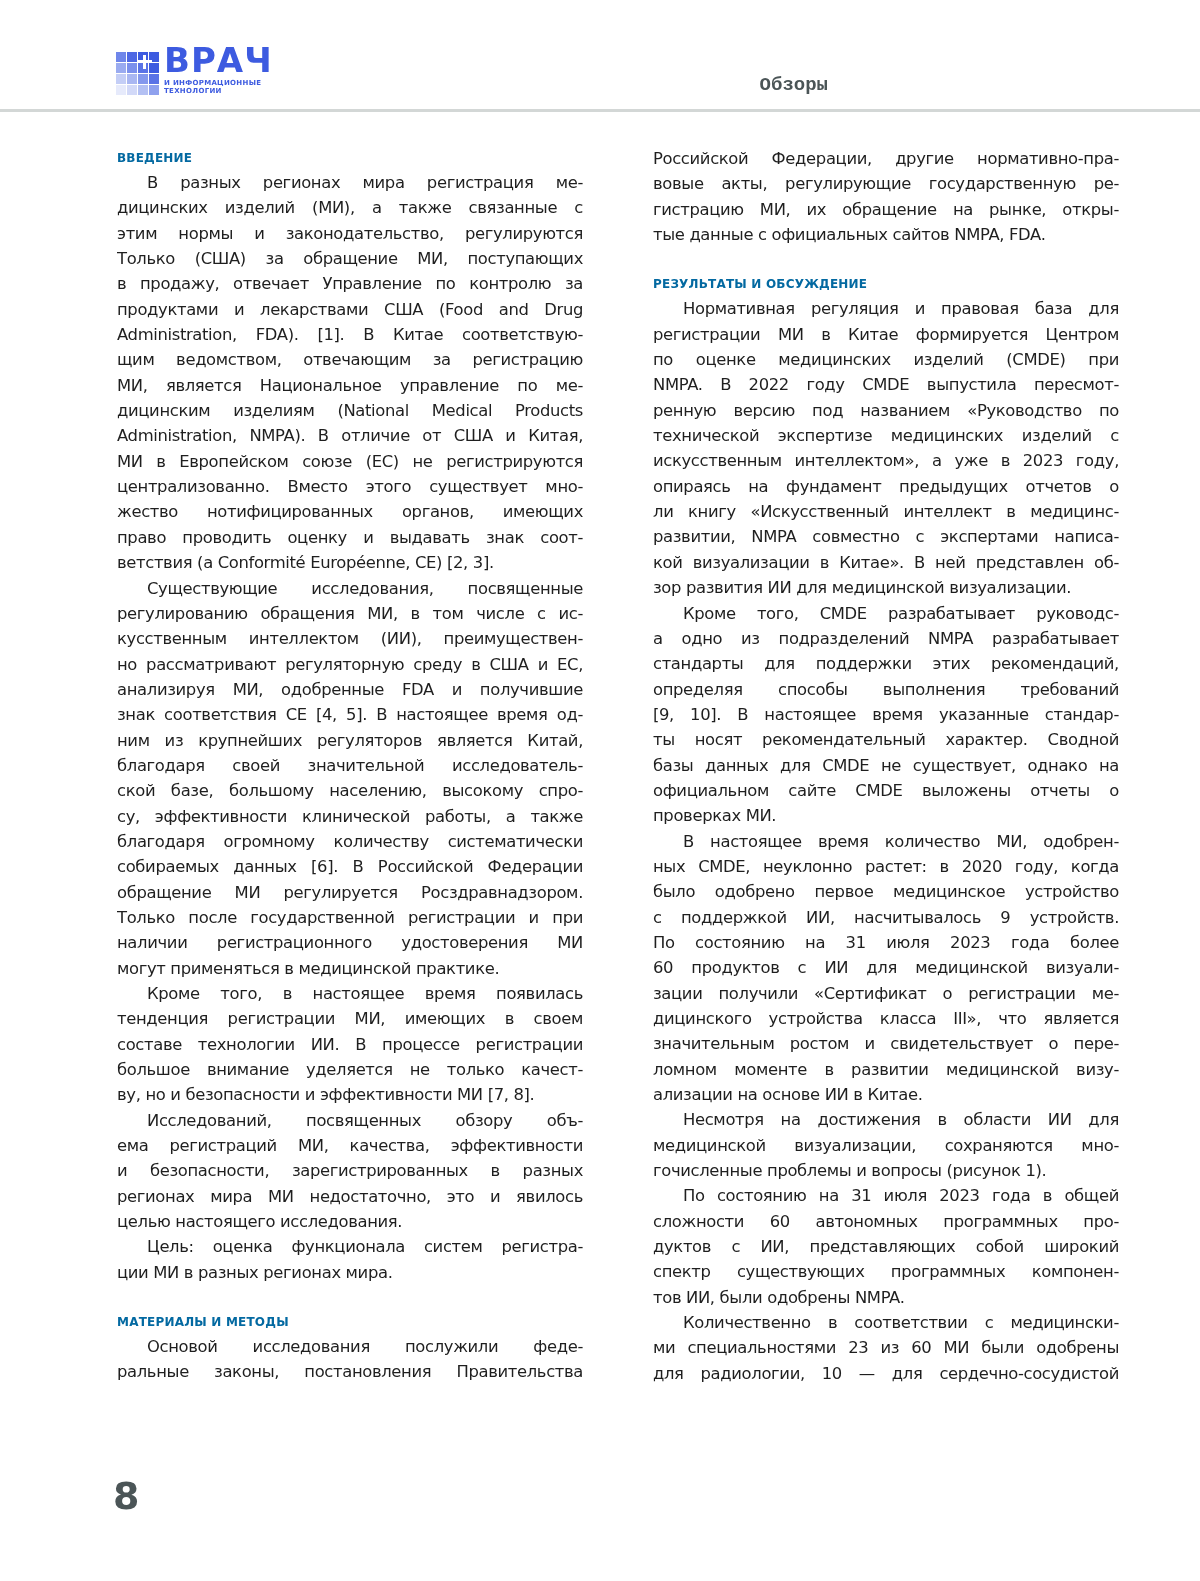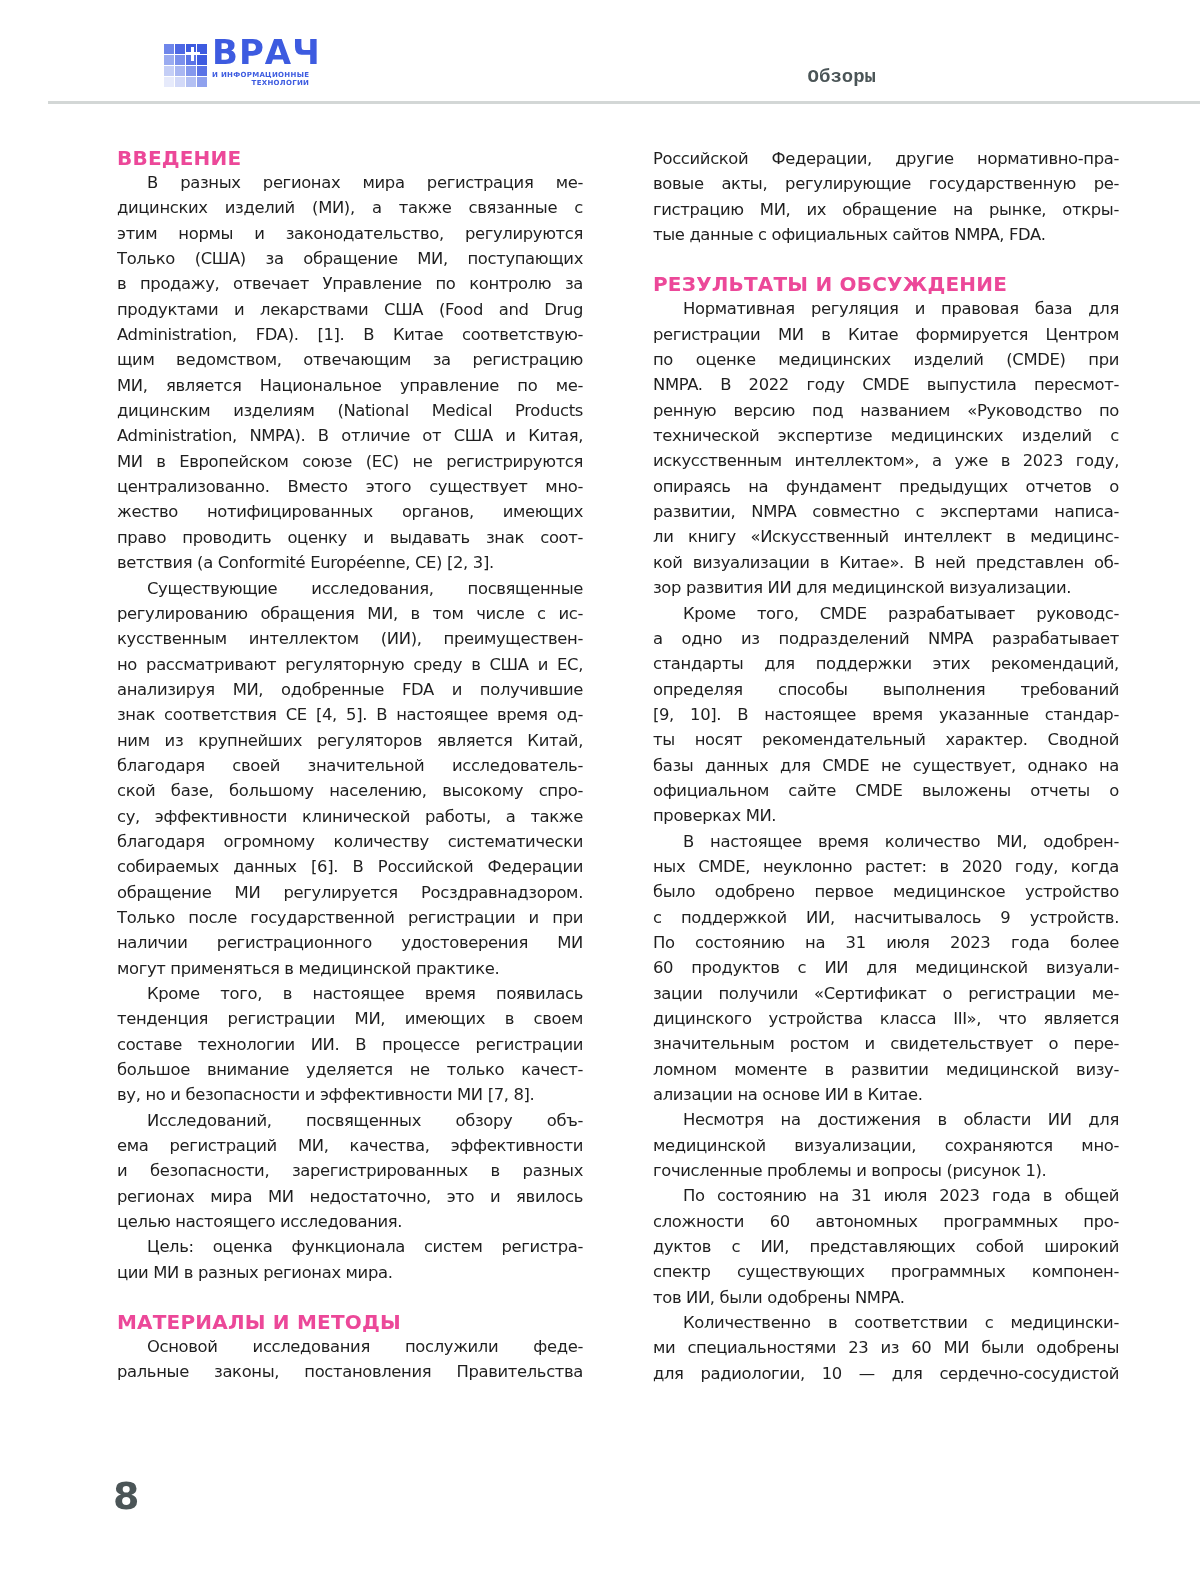--- a/index.html
+++ b/index.html
@@ -1,29 +1,29 @@
 <!DOCTYPE html>
 <html><head>
 <meta charset="utf-8">
 <style>
   html, body { margin: 0; padding: 0; background: #ffffff; }
   body { width: 1200px; height: 1581px; position: relative; overflow: hidden; font-family: "DejaVu Sans", sans-serif; color: #1f1f1f; }
-  .header { position: absolute; left: 0; top: 0; width: 960px; height: 102px; margin-left: 48px; }
+  .header { position: absolute; left: 0; top: 8px; width: 960px; height: 102px; }
   .logo { position: absolute; left: 116px; top: 40px; height: 52px; }
   .logo-grid { position: absolute; left: 0; top: 4px; width: 44px; height: 44px; }
   .logo-grid span { position: absolute; width: 10px; height: 10px; }
   .logo-word { position: absolute; left: 48px; top: -6px; font-family: "DejaVu Sans", sans-serif; font-weight: bold; font-size: 34px; color: #3d5be0; letter-spacing: 1px; line-height: 36px; }
-  .logo-sub { position: absolute; left: 48px; top: 31px; font-family: "DejaVu Sans", sans-serif; font-weight: bold; font-size: 7px; color: #3d5be0; line-height: 8px; letter-spacing: 0.3px; white-space: nowrap; text-align: right; }
+  .logo-sub { position: absolute; left: 48px; top: 31px; font-family: "DejaVu Sans", sans-serif; font-weight: bold; font-size: 7px; color: #3d5be0; line-height: 8px; letter-spacing: 0.3px; white-space: nowrap; }
   .section-label { position: absolute; right: 132px; top: 66px; font-family: Liberation Mono, monospace; font-weight: bold; font-size: 19px; color: #4b5557; }
   .header-rule { position: absolute; left: 0; top: 101px; width: 1200px; height: 3px; background: #d3d7d6; }
 
   .col { position: absolute; top: 146px; width: 466px; }
   .col-left { left: 117px; }
   .col-right { left: 647px; margin-left: 6px; }
-  .heading { font-family: "DejaVu Sans", sans-serif; font-weight: bold; font-size: 20px; color: #ec4899; line-height: 24px; height: 24px; letter-spacing: 0.2px; }
+  .heading { font-family: "DejaVu Sans", sans-serif; font-weight: bold; font-size: 12px; color: #0369a1; line-height: 24px; height: 24px; letter-spacing: 0.2px; }
   .line { font-family: "DejaVu Sans", sans-serif; font-size: 16.4px; line-height: 25.35px; height: 25.35px; white-space: nowrap; text-align: justify; text-align-last: justify; overflow: hidden; letter-spacing: -0.35px; }
   .line.last { text-align-last: left; }
   .line.indent { padding-left: 30px; }
   .spacer { height: 25px; }
   .bold { font-weight: normal; }
 
   .page-number { position: absolute; left: 113px; top: 1474px; font-family: "DejaVu Sans", sans-serif; font-weight: bold; font-size: 38px; color: #4b5557; }
 </style>
 </head>
 <body>
@@ -135,22 +135,22 @@
   <div class="heading">РЕЗУЛЬТАТЫ И ОБСУЖДЕНИЕ</div>
   <div>
       <div class="line indent">Нормативная регуляция и правовая база для</div>
       <div class="line">регистрации МИ в Китае формируется Центром</div>
       <div class="line">по оценке медицинских изделий (CMDE) при</div>
       <div class="line">NMPA. В 2022 году CMDE выпустила пересмот-</div>
       <div class="line">ренную версию под названием «Руководство по</div>
       <div class="line">технической экспертизе медицинских изделий с</div>
       <div class="line">искусственным интеллектом», а уже в 2023 году,</div>
       <div class="line">опираясь на фундамент предыдущих отчетов о</div>
+      <div class="line">ли книгу «Искусственный интеллект в медицинс-</div>
       <div class="line">развитии, NMPA совместно с экспертами написа-</div>
-      <div class="line">ли книгу «Искусственный интеллект в медицинс-</div>
       <div class="line">кой визуализации в Китае». В ней представлен об-</div>
       <div class="line last">зор развития ИИ для медицинской визуализации.</div>
     </div>
   <div>
       <div class="line indent">Кроме того, CMDE разрабатывает руководс-</div>
       <div class="line">а одно из подразделений NMPA разрабатывает</div>
       <div class="line">стандарты для поддержки этих рекомендаций,</div>
       <div class="line">определяя способы выполнения требований</div>
       <div class="line">[9, 10]. В настоящее время указанные стандар-</div>
       <div class="line">ты носят рекомендательный характер. Сводной</div>

